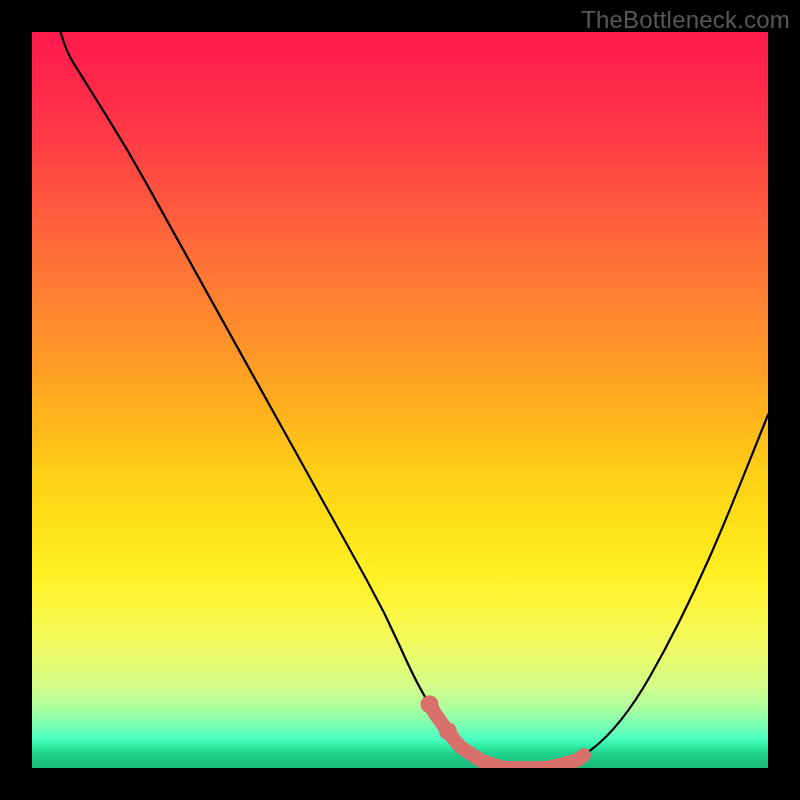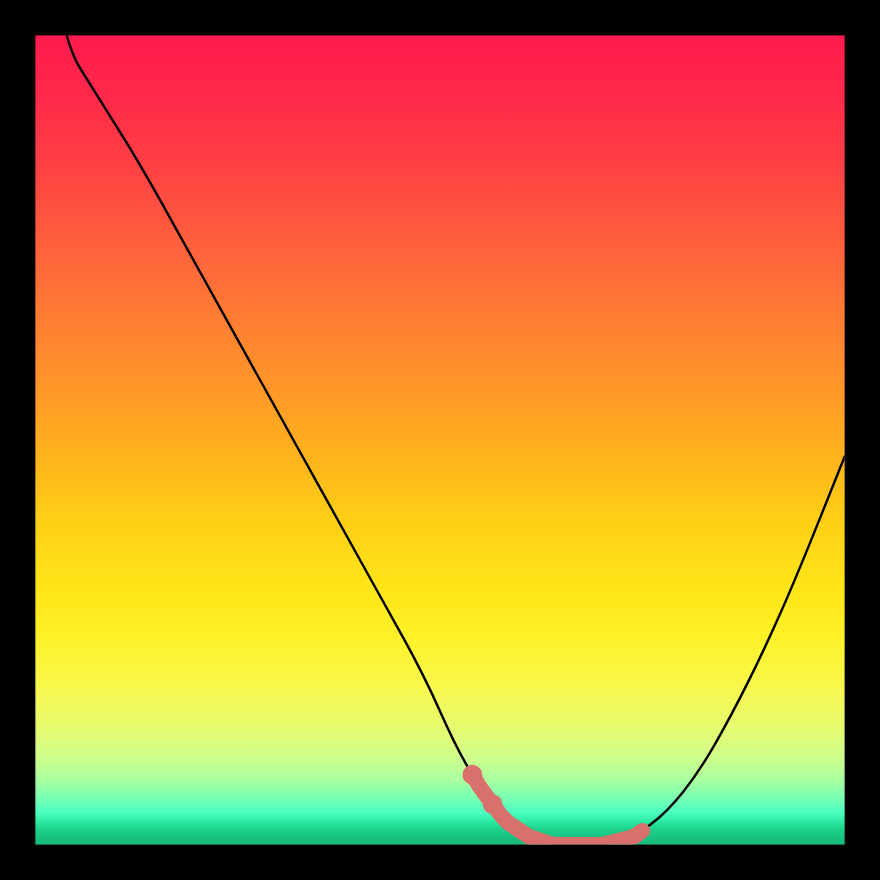--- a/index.html
+++ b/index.html
@@ -49,20 +49,21 @@
       #19c080 99.2%,
       #18bb7c 100%
     );
   }
   svg.curve { position: absolute; inset: 0; width: 736px; height: 736px; }
 </style>
 </head>
 <body>
 <div class="container">
 
+  <div class="watermark">TheBottleneck.com</div>
 
   <div class="plot-area">
     <div class="gradient-fill"></div>
 
     <svg class="curve" viewBox="0 0 736 736">
       <path d="M 0 -206.08000000000004 Q 0 -206.08000000000004 11.04 -103.04000000000002 Q 22.08 0 40.480000000000004 29.439999999999998 Q 58.88 58.879999999999995 77.28 88.32 Q 95.68 117.75999999999999 114.08 150.88 Q 132.48 184 150.88 217.11999999999998 Q 169.28 250.23999999999995 187.68 283.36 Q 206.08 316.48 224.48000000000002 349.6 Q 242.88000000000002 382.72 261.28000000000003 415.84000000000003 Q 279.68 448.96 298.08000000000004 482.08000000000004 Q 316.48 515.2 334.88 548.32 Q 353.28 581.44 368 614.5600000000001 Q 382.72 647.6800000000001 393.76 666.08 Q 404.8 684.48 415.84000000000003 699.2 Q 426.88 713.92 437.91999999999996 721.28 Q 448.96 728.64 460 732.3199999999999 Q 471.04 736 482.08000000000004 736 Q 493.12 736 504.15999999999997 736 Q 515.1999999999999 736 529.92 732.3199999999999 Q 544.64 728.64 559.36 717.5999999999999 Q 574.08 706.56 588.8 688.16 Q 603.52 669.76 618.24 644 Q 632.96 618.24 647.6800000000001 588.8 Q 662.4 559.36 677.1199999999999 526.24 Q 691.8399999999999 493.12 713.92 437.92 T 736 382.72" id="curvePath" fill="none" stroke="#000" stroke-width="2.2" stroke-linecap="round"></path>
       <path d="M 397.44000000000005 672.2133333333334 L 403.88 682.9466666666667 L 410.32 691.84 L 416.76000000000005 700.4266666666666 L 423.2 709.0133333333333 L 429.64 715.76 L 436.08000000000004 720.0533333333333 L 442.52 724.3466666666667 L 448.96 728.64 L 455.40000000000003 730.7866666666666 L 461.84 732.9333333333333 L 468.28 735.08 L 474.72 736 L 481.16 736 L 487.59999999999997 736 L 494.04 736 L 500.48 736 L 506.91999999999996 736 L 513.36 736 L 519.8000000000001 734.85 L 526.24 733.24 L 532.68 731.63 L 539.12 730.02 L 545.56 727.95 L 552 723.12" id="highlightPath" fill="none" stroke="#d9706b" stroke-width="14" stroke-linecap="round"></path>
       <circle id="dot1" r="9" fill="#d9706b" cx="397.44000000000005" cy="672.2133333333334"></circle>
       <circle id="dot2" r="9" fill="#d9706b" cx="415.84" cy="699.2"></circle>
     </svg>

